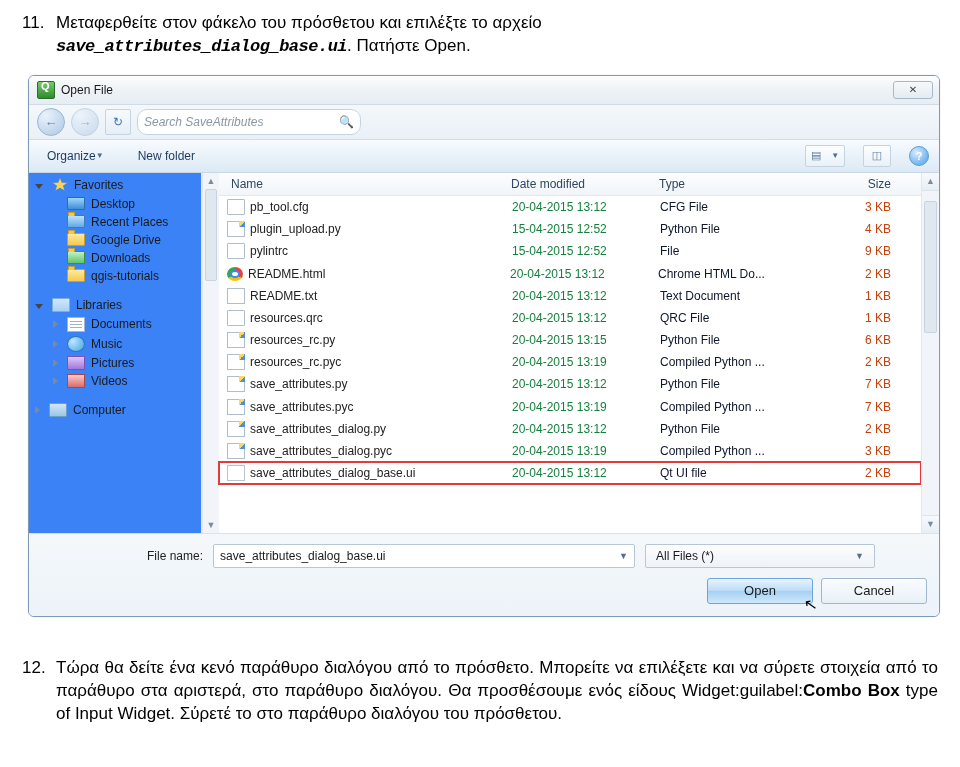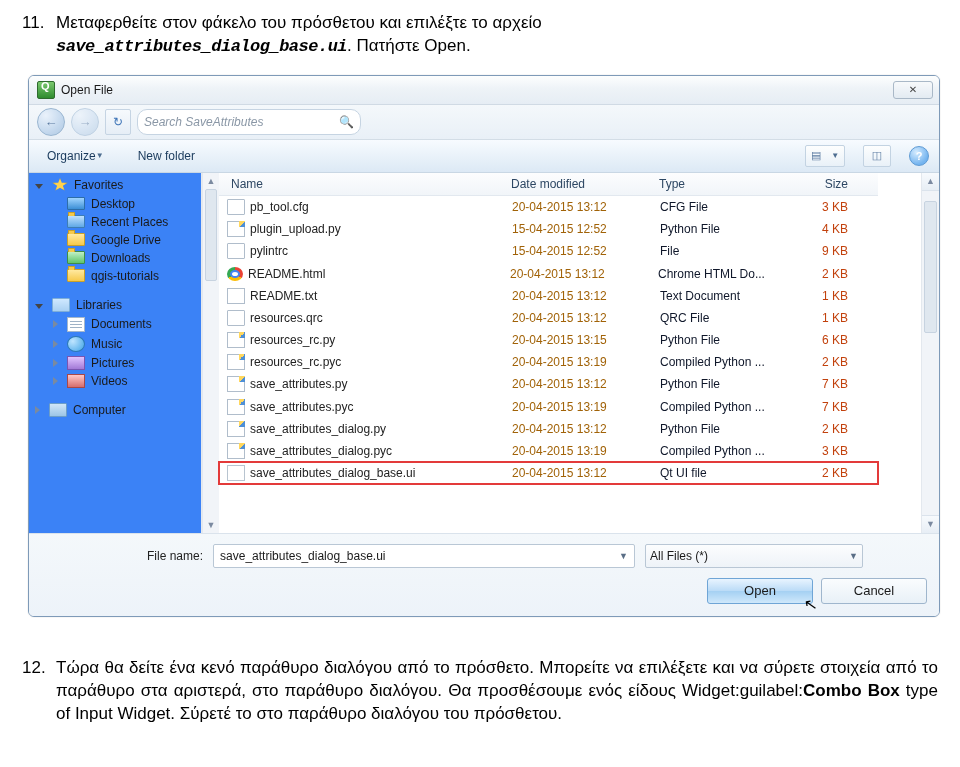--- a/index.html
+++ b/index.html
@@ -236,21 +236,21 @@
   .ic.folder.green{background:linear-gradient(#bff0c5,#5fc56b);border-color:#3e8d47;}
   .ic.lib{background:linear-gradient(#cfe8ff,#a9d0f2);border:1px solid #7eaed8;border-radius:1px;height:12px;}
   .ic.doc{background:#fff;border:1px solid #a5b7cb;height:13px;position:relative;}
   .ic.doc::after{content:"";position:absolute;left:2px;right:2px;top:3px;height:1px;background:#9fb2c6;box-shadow:0 3px 0 #9fb2c6,0 6px 0 #9fb2c6;}
   .ic.music{background:radial-gradient(circle at 30% 30%,#bfe5ff,#3fa3e6);border-radius:50%;height:14px;border:1px solid #2d7ab5;}
   .ic.pic{background:linear-gradient(#e1c4ff,#a279d6);border:1px solid #7a55b0;height:12px;}
   .ic.vid{background:linear-gradient(#ffc8c8,#d66d6d);border:1px solid #a84848;height:12px;}
   .ic.comp{background:linear-gradient(#d0e6f8,#9cc5e6);border:1px solid #6d9ec8;border-radius:1px;height:12px;}
 
   
-  .listwrap { flex:1; display:flex;gap:43px; }
+  .listwrap { flex:1; display:flex; }
   .list { flex:1; background:#fff; }
   .list-head {
     display:flex;
     height:22px;
     align-items:center;
     background:linear-gradient(#fcfdfe,#f1f5f9);
     border-bottom:1px solid #e2e8ef;
     font-size:12px;
     color:#2d4763;
   }
@@ -273,21 +273,21 @@
   .fi-chrome{border-radius:50%;background:conic-gradient(#ea4335 0 120deg,#fbbc05 120deg 240deg,#34a853 240deg 360deg);position:relative;}
   .fi-chrome::after{content:"";position:absolute;inset:3px;background:#fff;border-radius:50%;border:2px solid #4285f4;}
   .fi-txt{background:#fff;border:1px solid #b0bdcb;}
   .fi-ui{background:#fff;border:1px solid #b8c4d0;}
   .row.hl {
     outline: 2px solid #e33a3a;
     outline-offset: -1px;
     background:#fff;
   }
   .row .c-name{width:262px;white-space:nowrap;overflow:hidden;text-overflow:ellipsis;}
-  .row .c-date{width:148px;color:#a16207;}
+  .row .c-date{width:148px;color:#15803d;}
   .row .c-type{width:142px;color:#0f172a;white-space:nowrap;overflow:hidden;text-overflow:ellipsis;}
   .row .c-size{flex:1;text-align:right;padding-right:30px;color:#c2410c;}
 
   .v-scroll { width:17px;background:#f1f4f8;border-left:1px solid #e3e8ee;display:flex;flex-direction:column;}
   .v-arrow{height:17px;display:flex;align-items:center;justify-content:center;color:#7b8aa0;font-size:9px;background:linear-gradient(#f7fafd,#e7eef5);border-bottom:1px solid #dbe3ec;}
   .v-arrow.bot{border-bottom:none;border-top:1px solid #dbe3ec;}
   .v-track{flex:1;position:relative;}
   .v-thumb{position:absolute;left:2px;right:2px;top:10px;height:130px;background:#dfe7ef;border:1px solid #c7d3e0;border-radius:2px;}
 
   
@@ -309,21 +309,21 @@
     padding: 0 6px;
     font-size:12px;
     display:flex;align-items:center;justify-content:space-between;
   }
   .combo-arrow{color:#5a6e86;font-size:9px;}
   .filter-select{
     width: 208px;height:22px;
     border:1px solid #b9c7d5;border-radius:2px;
     background:linear-gradient(#fcfdfe,#eef3f8);
     display:flex;align-items:center;justify-content:space-between;
-    padding:0 4px;font-size:12px;
+    padding:0 10px;font-size:12px;
   }
   .btn-row{
     display:flex;justify-content:flex-end;gap:8px;
     margin-top:10px;
   }
   .pushbtn{
     width:104px;height:24px;
     border:1px solid #9fb6cd;border-radius:3px;
     background:linear-gradient(#fafcfe,#e8f0f7);
     display:flex;align-items:center;justify-content:center;

